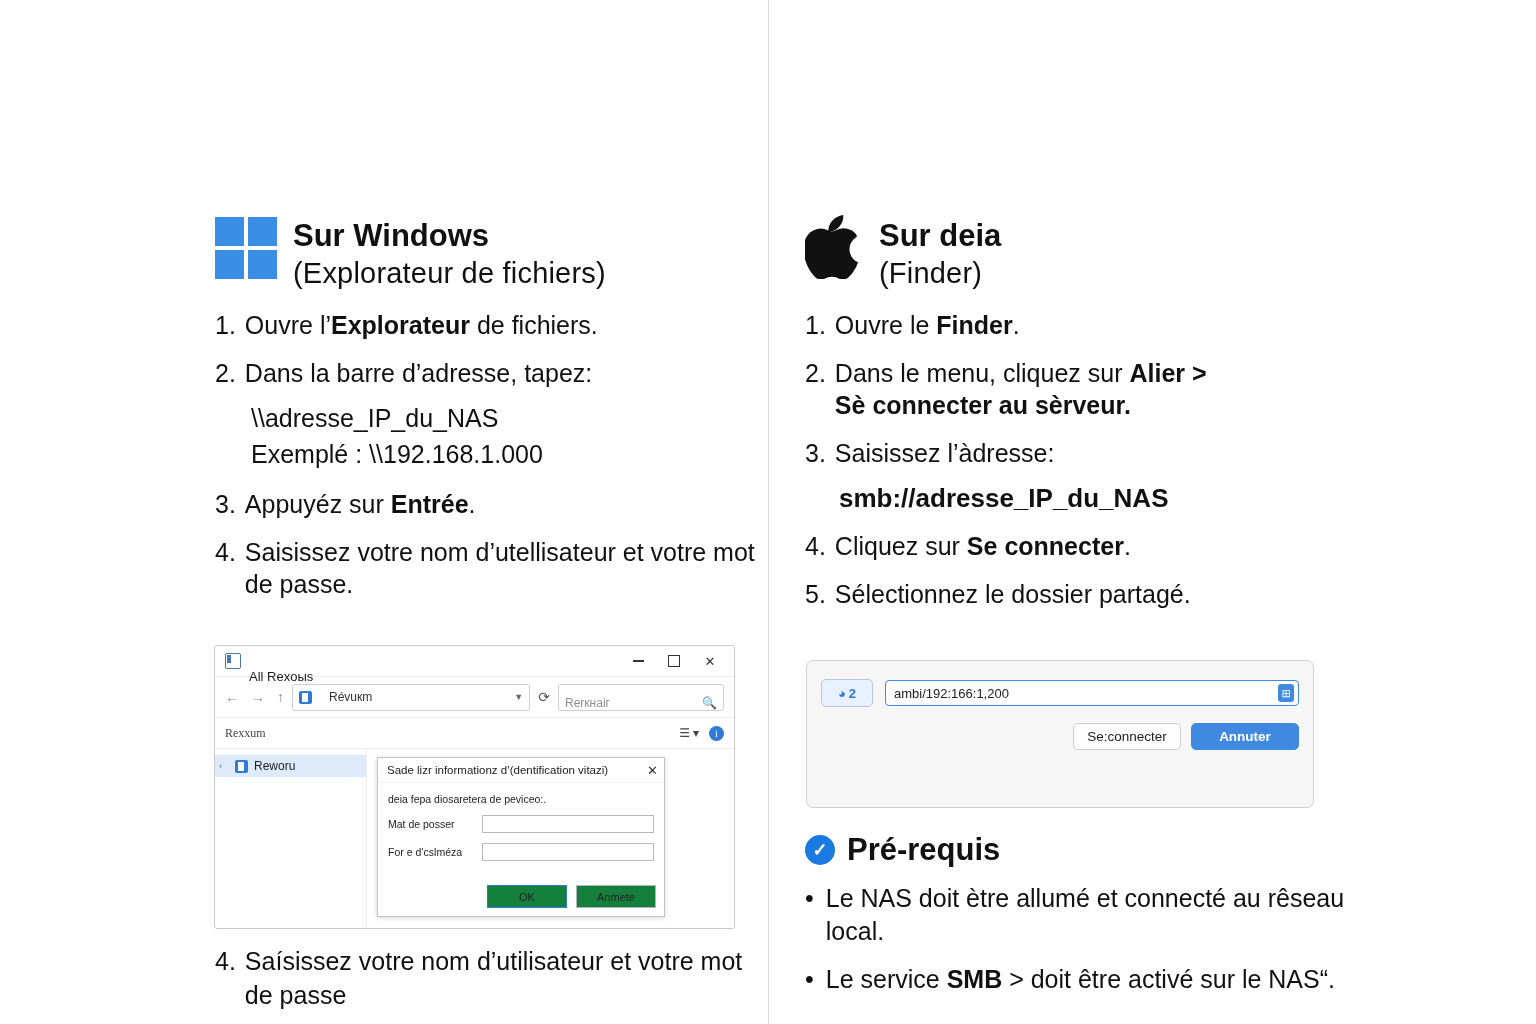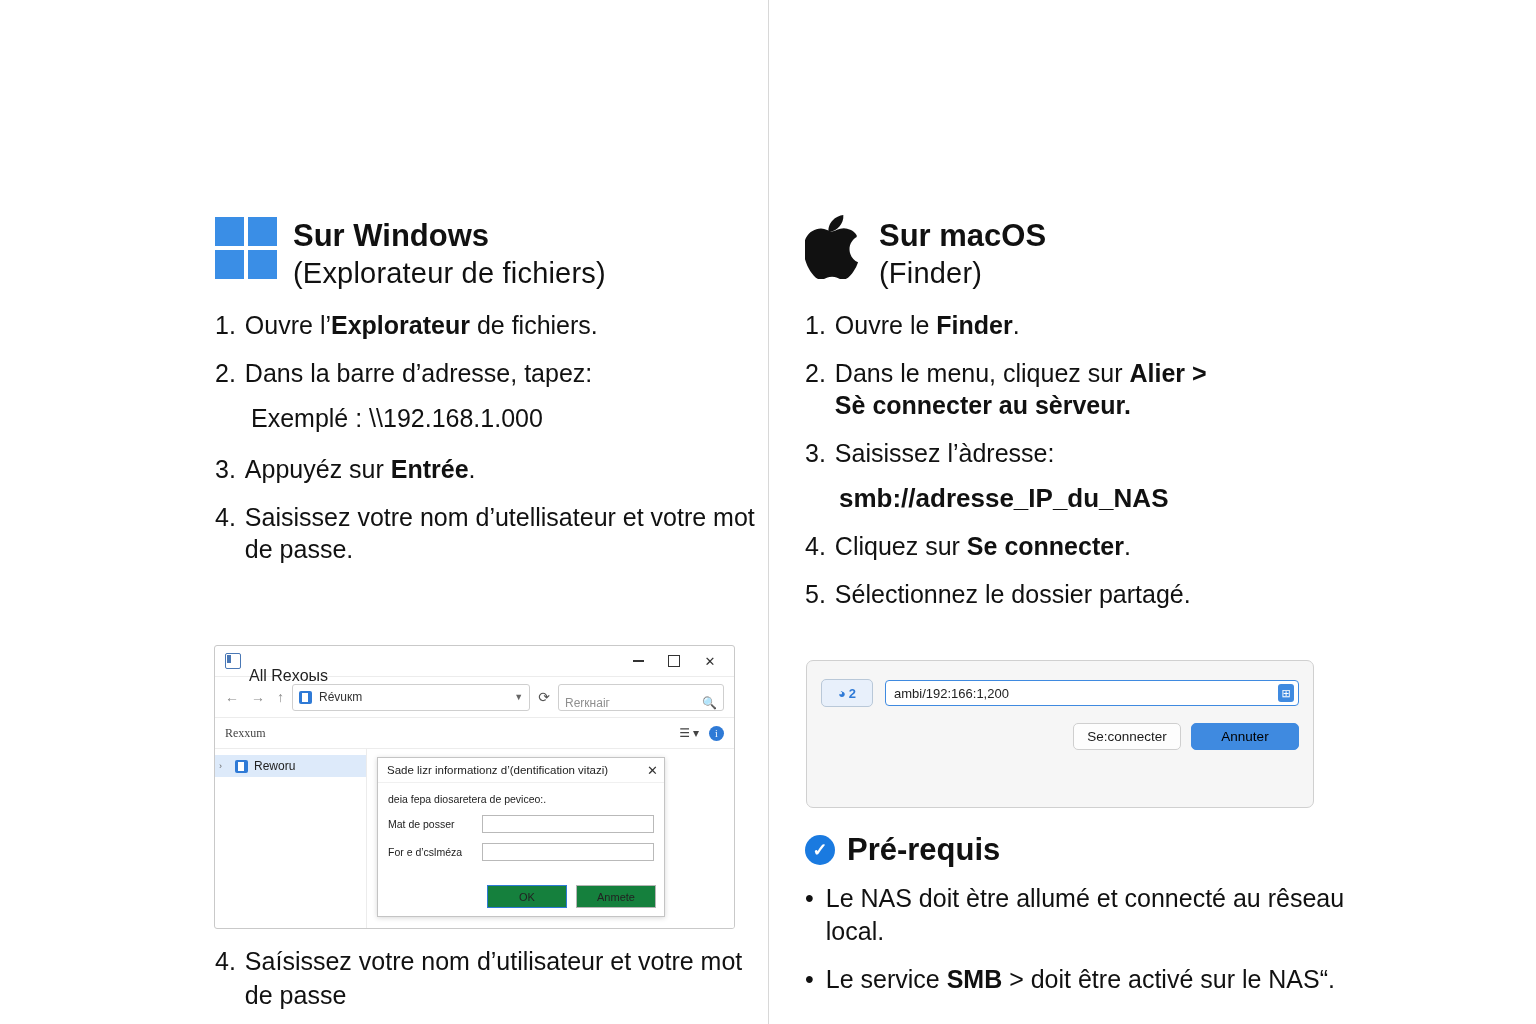--- a/index.html
+++ b/index.html
@@ -150,21 +150,21 @@
     border-radius: 2px;
     margin-right: 8px;
     position: relative;
     flex: 0 0 auto;
   }
   .wm-title-ico::after {
     content: "";
     position: absolute; left: 1px; top: 1px;
     width: 4px; height: 8px; background: #4a78b5;
   }
-  .wm-title-text { font-size: 16px; flex: 1 1 auto; margin-top: 30px; }
+  .wm-title-text { font-size: 13px; flex: 1 1 auto; margin-top: 30px; }
   .wm-ctrl {
     width: 36px; height: 28px;
     display: flex; align-items: center; justify-content: center;
     font-size: 13px; color: #333;
   }
   .wm-ctrl .sq { width: 10px; height: 10px; border: 1.3px solid #333; }
   .wm-ctrl .ln { width: 11px; height: 1.3px; background: #333; }
 
   .wm-toolbar {
     height: 40px;
@@ -175,21 +175,21 @@
   }
   .wm-nav { display: flex; align-items: center; gap: 12px; color: #8a8a8a; font-size: 14px; }
   .wm-addr {
     flex: 1 1 auto;
     height: 25px;
     border: 1px solid #cfcfcf;
     border-radius: 3px;
     display: flex;
     align-items: center;
     padding: 0 6px;
-    gap: 7px;
+    gap: 17px;
     background: #fff;
   }
   .wm-addr-ico {
     width: 13px; height: 13px; border-radius: 2px; background: #2f7ad6;
     position: relative; flex: 0 0 auto;
   }
   .wm-addr-ico::after{
     content:""; position:absolute; left:3px; top:2px; width:6px; height:9px; background:#fff;
   }
   .wm-addr-text { flex: 1 1 auto; font-size: 12px; color: #333; }
@@ -386,21 +386,22 @@
     display: flex; align-items: center; justify-content: center;
     border: 1px solid #cfcfcf;
     background: #fdfdfd;
     color: #1b1b1b;
     padding: 0 10px;
     box-sizing: border-box;
   }
   .mm-btn.primary {
     background: #3f8ae0;
     border-color: #3f8ae0;
-    color: #000000;
+    color: #ffffff;
+    font-weight: bold;
   }
 
   
   .prereq {
     position: absolute;
     left: 805px;
     top: 832px;
     width: 540px;
   }
   .prereq-head {
@@ -457,20 +458,21 @@
         <span class="num">1.</span>
         <span class="txt"><span>Ouvre l’</span><b>Explorateur</b><span> de fichiers.</span></span>
       </li>
       <li>
         <span class="num">2.</span>
         <span class="txt">Dans la barre d’adresse, tapez:</span>
       </li>
     </ul>
 
     <div class="code-block">
+      <div>\\adresse_IP_du_NAS</div>
       <div>Exemplé : \\192.168.1.000</div>
     </div>
 
     <ul class="steps" style="margin-top:0">
       <li>
         <span class="num">3.</span>
         <span class="txt"><span>Appuyéz sur </span><b>Entrée</b><span>.</span></span>
       </li>
       <li>
         <span class="num">4.</span>
@@ -557,21 +559,21 @@
     <span>Saísissez votre nom d’utilisateur et votre mot de passe</span>
   </div>
 
   <div class="col col-mac">
     <div class="col-head">
       <svg class="apple-logo" viewBox="0 0 58 66">
         <path fill="#111" d="M38.6 0c.5 4.4-1.3 8.7-4 11.8-2.7 3.2-7 5.6-11.2 5.3-.6-4.2 1.5-8.6 4.1-11.4C30.3 2.4 35 .2 38.6 0z"></path>
         <path fill="#111" d="M52.4 22.8c-4.6 2.7-7.4 7.4-7.4 12.6 0 5.9 3.6 11.2 8.8 13.4-1.1 3.3-2.6 6.4-4.6 9.3-2.9 4.2-5.9 8.3-10.7 8.4-4.6.1-6.2-2.8-11.5-2.8-5.3 0-7 2.7-11.4 2.9-4.6.2-8.1-4.5-11-8.7C-1.2 49-5.7 33.4 0.6 22.8c3.1-5.3 8.7-8.7 14.8-8.8 4.5-.1 8.7 3 11.5 3 2.7 0 7.9-3.7 13.3-3.2 2.3.1 8.6.9 12.2 7z"></path>
       </svg>
       <span class="col-head-text">
-        <div class="col-title">Sur macOS</div>
+        <div class="col-title">Sur deia</div>
         <div class="col-sub">(Finder)</div>
       </span>
     </div>
 
     <ul class="steps">
       <li>
         <span class="num">1.</span>
         <span class="txt"><span>Ouvre le </span><b>Finder</b><span>.</span></span>
       </li>
       <li>

